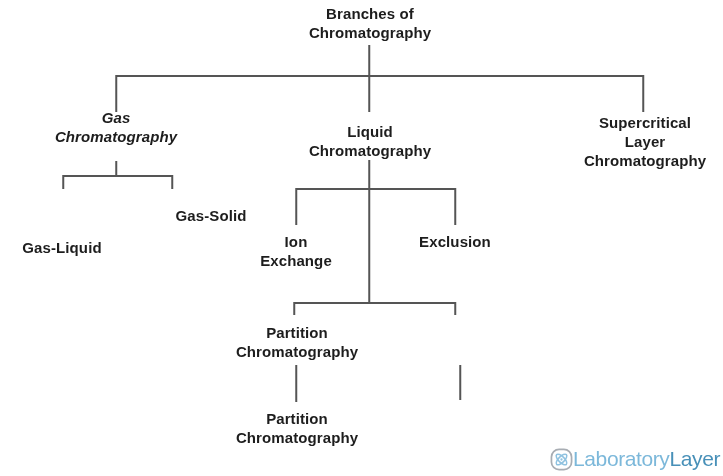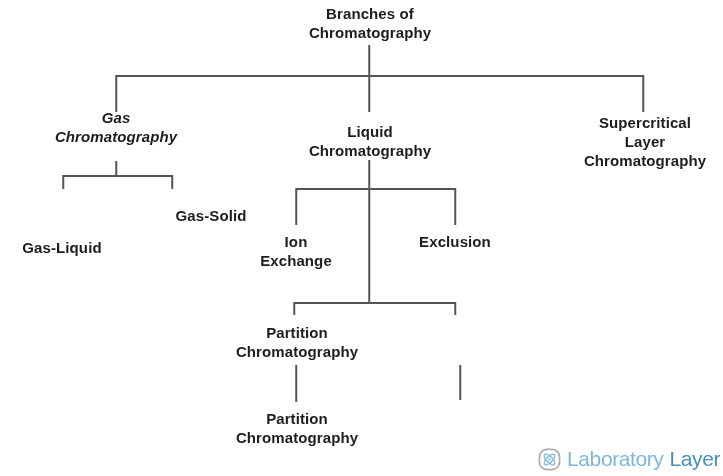--- a/index.html
+++ b/index.html
@@ -22,21 +22,21 @@
     font-size:15px;
     line-height:1.27;
     color:var(--text,#1d1d1d);
     white-space:pre-line;
     letter-spacing:0.1px;
   }
   
   .logo{
     position:absolute;
     right:3px;bottom:5px;
-    display:flex;align-items:center;gap:6px;
+    display:flex;align-items:center;gap:0;
     font-size:21px;
     letter-spacing:-0.4px;
     font-weight:400;
   }
   .logo .brand1{color:#7cb8da;}
   .logo .brand2{color:#4890b8;}
   .logo-icon{display:inline-flex;align-items:center;}
 </style>
 </head>
 <body>

